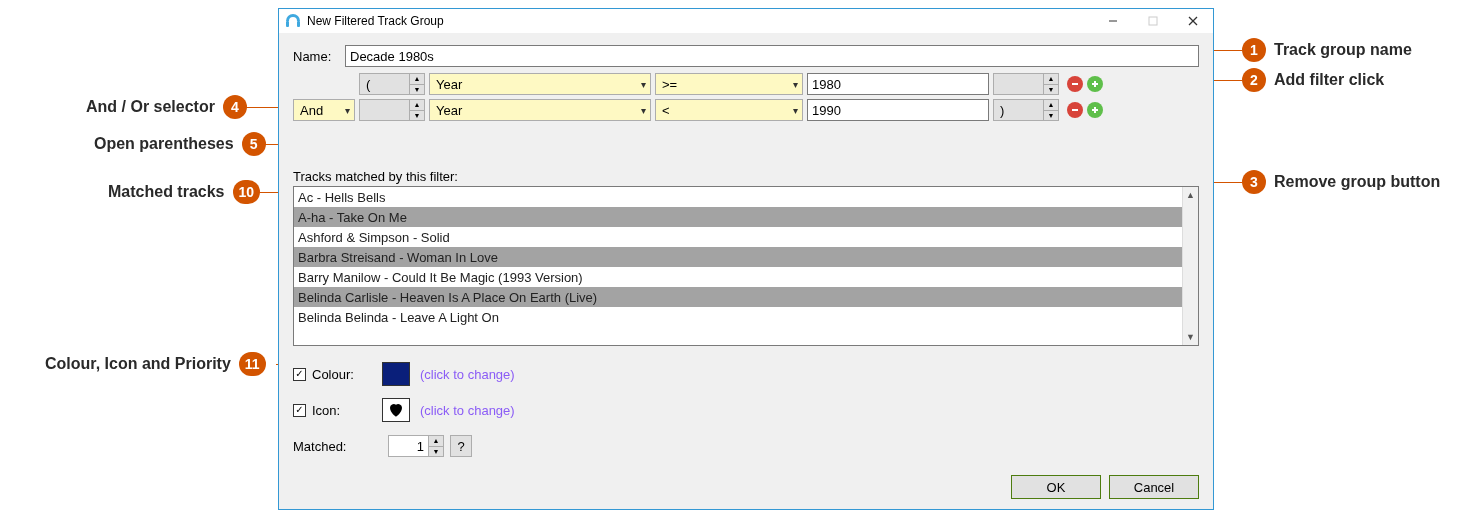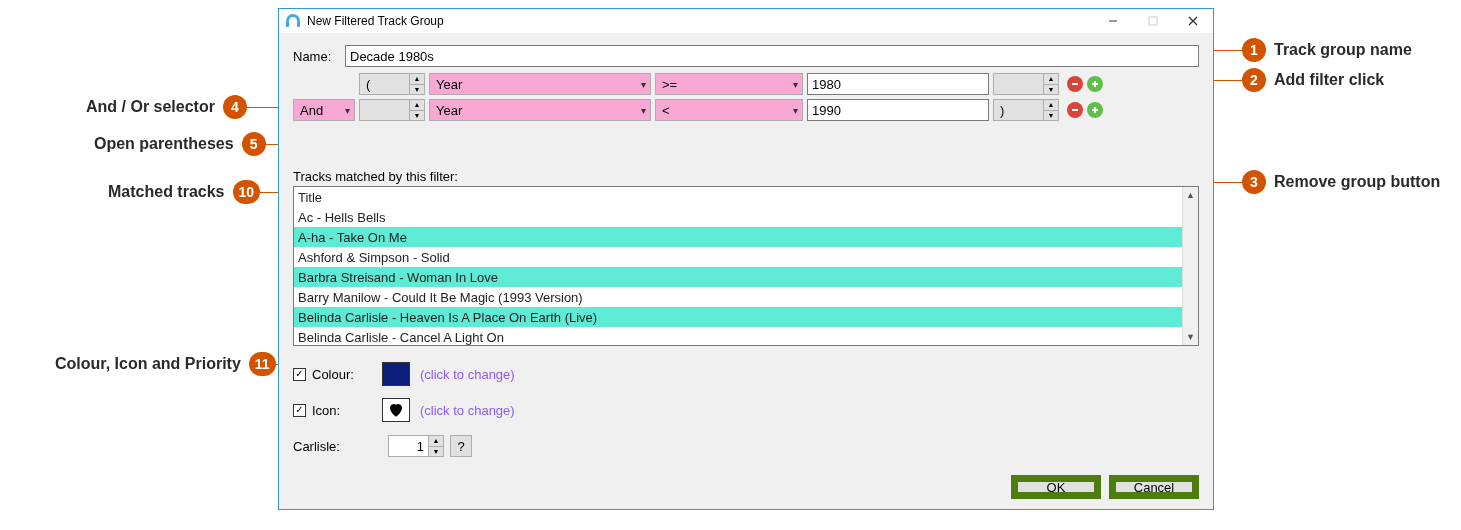--- a/index.html
+++ b/index.html
@@ -103,21 +103,21 @@
   .andor-slot { width: 62px; }
   .paren-slot { width: 66px; }
   .field-slot { width: 222px; }
   .op-slot { width: 148px; }
   .val-slot { width: 182px; }
   .combo {
     display: flex;
     align-items: center;
     justify-content: space-between;
     height: 22px;
-    background: #f9a8d4;
+    background: #fef9c3;
     border: 1px solid #adadad;
     padding: 0 4px 0 6px;
     font-size: 13px;
   }
   .combo .chev { font-size: 10px; color: #333; }
   .spin {
     display: flex;
     height: 22px;
   }
   .spin .spin-body {
@@ -169,21 +169,21 @@
   .list-rows { flex: 1; overflow: hidden; }
   .track-row {
     height: 20px;
     padding: 0 4px;
     display: flex;
     align-items: center;
     font-size: 13px;
     color: #222;
   }
   .track-row.hdr { font-weight: 400; }
-  .track-row.alt { background: #5eead4; }
+  .track-row.alt { background: #a3a3a3; }
   .scrollbar {
     width: 16px;
     background: #f0f0f0;
     border-left: 1px solid #ddd;
     display: flex;
     flex-direction: column;
     align-items: center;
   }
   .sb-btn {
     width: 16px; height: 16px;
@@ -228,21 +228,21 @@
   .dlg-footer {
     position: absolute;
     right: 14px;
     bottom: 10px;
     display: flex;
     gap: 8px;
   }
   .push-btn {
     width: 90px; height: 24px;
     background: #e1e1e1;
-    border: 7px solid #4d7c0f;
+    border: 1px solid #4d7c0f;
     display: flex; align-items: center; justify-content: center;
     font-size: 13px;
   }
 </style>
 </head>
 <body>
 
 <div class="callout left" style="top:95px; left:86px;">
   <span class="text">And / Or selector</span>
   <span class="badge">4</span>
@@ -255,21 +255,21 @@
 </div>
 <div class="leader" style="top:118px; left:370px; width:1px; height:26px; background:#d35400;"></div>
 <div class="leader" style="top:144px; left:265px; width:106px;"></div>
 
 <div class="callout left" style="top:180px; left:108px;">
   <span class="text">Matched tracks</span>
   <span class="badge">10</span>
 </div>
 <div class="leader" style="top:192px; left:258px; width:24px;"></div>
 
-<div class="callout left" style="top:352px; left:55px;">
+<div class="callout left" style="top:352px; left:45px;">
   <span class="text">Colour, Icon and Priority</span>
   <span class="badge">11</span>
 </div>
 <div class="leader" style="top:364px; left:276px; width:18px;"></div>
 
 <div class="callout right" style="top:38px; left:1242px;">
   <span class="badge">1</span>
   <span class="text">Track group name</span>
 </div>
 <div class="leader" style="top:50px; left:1204px; width:38px;"></div>
@@ -449,28 +449,27 @@
         <svg width="10" height="10" viewBox="0 0 10 10">
             <line x1="2" y1="5" x2="8" y2="5" stroke="#fff" stroke-width="2"></line>
             <line x1="5" y1="2" x2="5" y2="8" stroke="#fff" stroke-width="2"></line>
           </svg>
       </div>
     </div>
 
     <div class="section-lbl" style="margin-top:48px">Tracks matched by this filter:</div>
     <div class="listbox">
       <div class="list-rows">
-        <div class="track-row hdr">Title</div>
         <div class="track-row">Ac - Hells Bells</div>
         <div class="track-row alt">A-ha - Take On Me</div>
         <div class="track-row">Ashford &amp; Simpson - Solid</div>
         <div class="track-row alt">Barbra Streisand - Woman In Love</div>
         <div class="track-row">Barry Manilow - Could It Be Magic (1993 Version)</div>
         <div class="track-row alt">Belinda Carlisle - Heaven Is A Place On Earth (Live)</div>
-        <div class="track-row">Belinda Carlisle - Cancel A Light On</div>
+        <div class="track-row">Belinda Belinda - Leave A Light On</div>
       </div>
       <div class="scrollbar">
         <div class="sb-btn">▲</div>
         <div class="sb-track"></div>
         <div class="sb-btn">▼</div>
       </div>
     </div>
 
     <div class="opts">
       <div class="opt-row">
@@ -483,21 +482,21 @@
         <div class="chk">✓</div>
         <span class="opt-label">Icon:</span>
         <div class="icon-swatch">
           <svg width="20" height="18" viewBox="0 0 24 24">
               <path d="M12 21s-8-5.3-8-12a5 5 0 0 1 8-4 5 5 0 0 1 8 4c0 6.7-8 12-8 12z" fill="#000"></path>
             </svg>
         </div>
         <span class="hint">(click to change)</span>
       </div>
       <div class="opt-row">
-        <span style="width:79px">Carlisle:</span>
+        <span style="width:79px">Matched:</span>
         <div class="spin prio-spin">
           <div class="spin-body" style="justify-content:flex-end">1</div>
           <div class="spin-btns">
               <div class="sbtn">▲</div>
               <div class="sbtn">▼</div>
             </div>
         </div>
         <div class="helpbtn">?</div>
       </div>
     </div>

